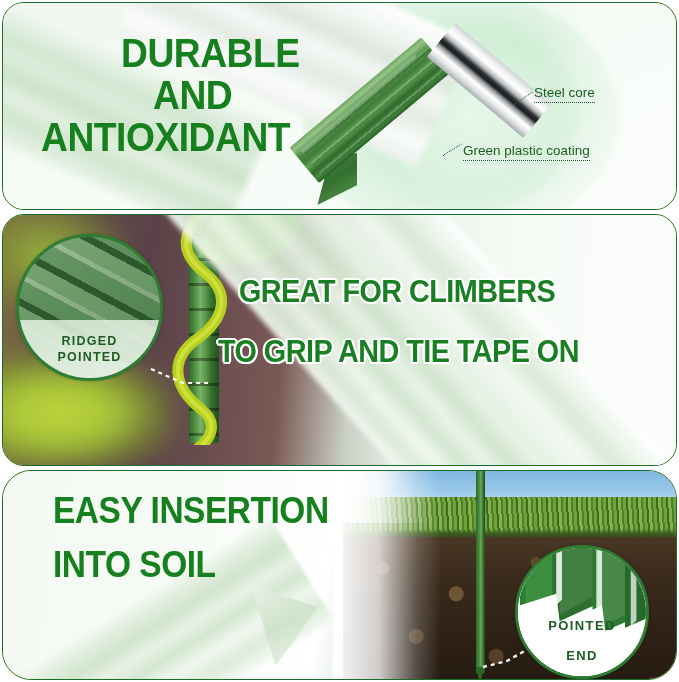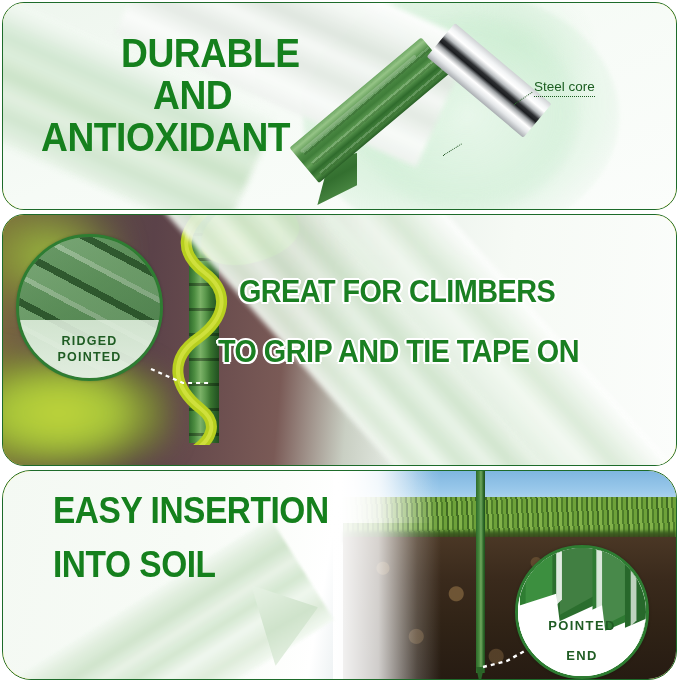--- a/index.html
+++ b/index.html
@@ -148,21 +148,21 @@
   .callout-label{
     position:absolute;
     color:#1b5e20;
     font-size:13.5px;
     font-weight:400;
     white-space:nowrap;
     border-bottom:1.5px dotted #1b5e20;
     padding-bottom:1px;
     line-height:1.15;
   }
-  .p1-lbl-steel{ left:531px; top:76px; }
+  .p1-lbl-steel{ left:531px; top:82px; }
   .p1-lbl-coat { left:460px; top:140px; }
   .leader{
     position:absolute;
     border-top:1.4px dotted #2c5f2d;
     transform-origin:left center;
   }
   .p1-lead-1{ left:511px; top:101px; width:22px; transform:rotate(-34deg); }
   .p1-lead-2{ left:440px; top:152px; width:22px; transform:rotate(-32deg); }
 
   
@@ -418,20 +418,21 @@
     <div class="p1-steel"></div>
 
     <div class="headline p1-h1">DURABLE</div>
     <div class="headline p1-h2">AND</div>
     <div class="headline p1-h3">ANTIOXIDANT</div>
 
     <div class="leader p1-lead-1"></div>
     <div class="callout-label p1-lbl-steel">Steel core</div>
 
     <div class="leader p1-lead-2"></div>
+    <div class="callout-label p1-lbl-coat">Green plastic coating</div>
   </section>
 
   <section class="panel panel-2">
     <div class="p2-bg"></div>
     <div class="p2-leafblob2"></div>
     <div class="p2-leafblob"></div>
 
     <div class="p2-stake"></div>
     <div class="p2-stake-ridges"></div>
 

